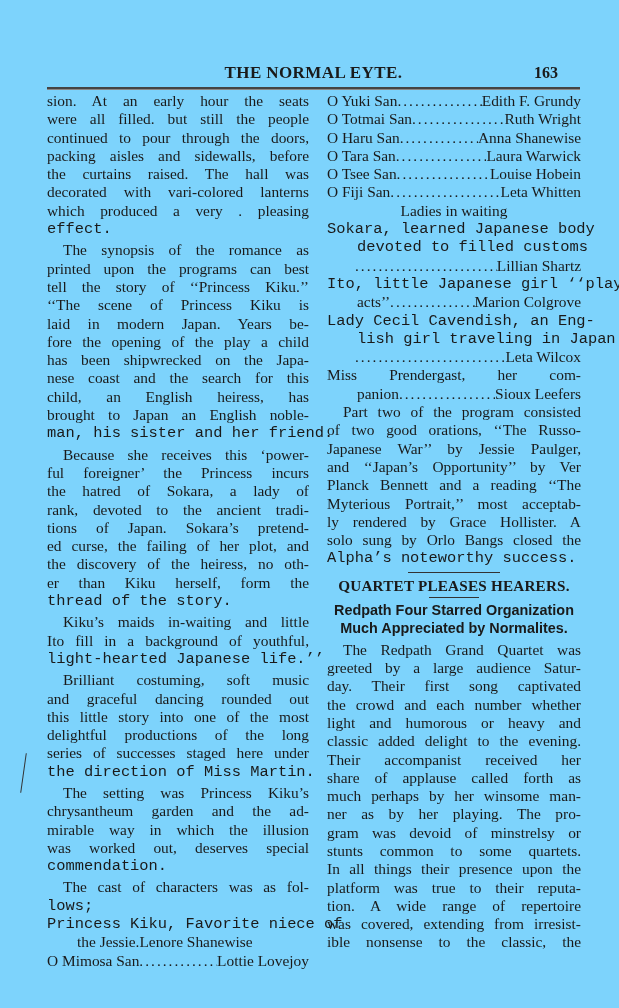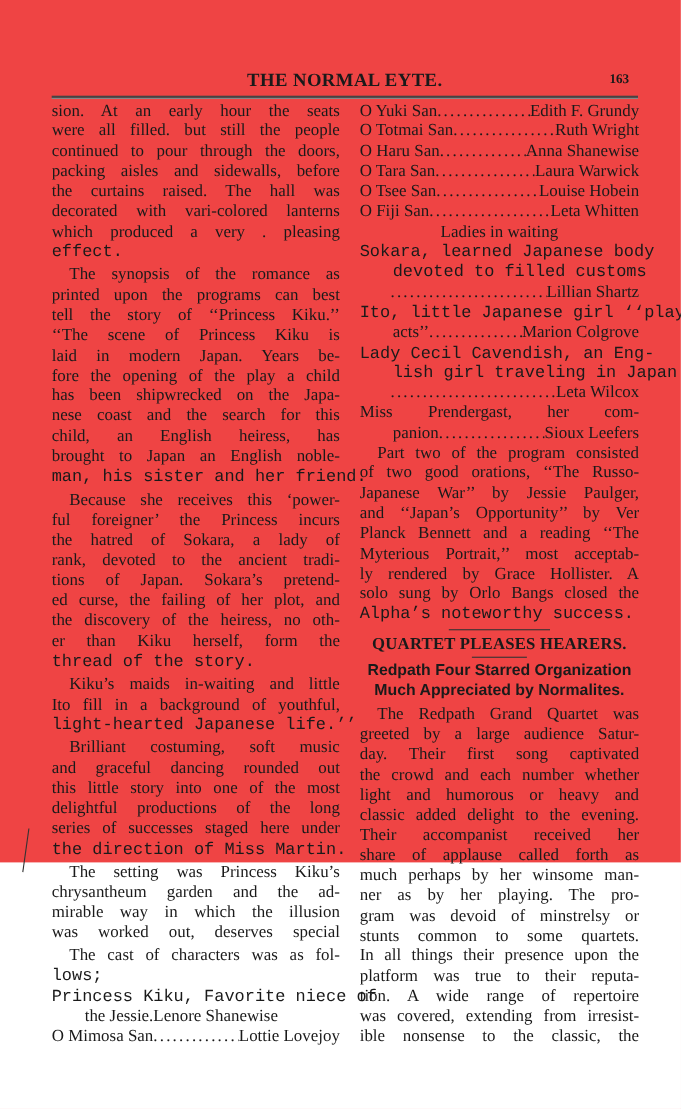--- a/index.html
+++ b/index.html
@@ -1,23 +1,23 @@
 <!DOCTYPE html>
 <html><head>
 <meta charset="utf-8">
 <style>
   html, body { margin:0; padding:0; background:#fff; }
   body { width:619px; height:1008px; position:relative; overflow:hidden;
          font-family:"DejaVu Serif", "Liberation Serif", serif; color:#1a1a1a; }
-  .page { position:absolute; left:0; top:0; width:619px; height:784px; background:#ef4444; }
+  .page { position:absolute; left:0; top:0; width:619px; height:1008px; background:#7dd3fc; }
   .running-head { position:absolute; top:63px; left:47px; width:533px; height:22px; }
   .journal-title { position:absolute; left:0; width:533px; text-align:center;
                    font-family:"Liberation Serif", serif; font-weight:bold; font-size:17px; letter-spacing:0.4px; top:0; }
-  .page-number { position:absolute; right:8px; top:1px; font-family:"Liberation Serif", serif;
-                 font-weight:bold; font-size:12px; }
+  .page-number { position:absolute; right:22px; top:1px; font-family:"Liberation Serif", serif;
+                 font-weight:bold; font-size:16px; }
   .head-rule { position:absolute; top:87px; left:47px; width:533px; height:0;
                border-top:2px solid #444; border-bottom:1px solid #888; }
   .col { position:absolute; top:92px; font-family:"Liberation Serif", serif;
          font-size:15.4px; line-height:18.3px; }
   .col-left { left:47px; width:262px; }
   .col-right { left:327px; width:254px; }
   .line { display:block; white-space:nowrap; text-align:justify; text-align-last:justify; height:18.3px; }
   .line.last { text-align-last:left;font-family:Liberation Mono, monospace; }
   .line.indent { padding-left:16px; }
   .line.indent2 { padding-left:30px; }
@@ -103,20 +103,21 @@
       <span class="line">delightful productions of the long</span>
       <span class="line">series of successes staged here under</span>
       <span class="line last">the direction of Miss Martin.</span>
     </div>
     <div class="gap"></div>
     <div>
       <span class="line indent">The setting was Princess Kiku’s</span>
       <span class="line">chrysantheum garden and the ad-</span>
       <span class="line">mirable way in which the illusion</span>
       <span class="line">was worked out, deserves special</span>
+      <span class="line last">commendation.</span>
     </div>
     <div class="gap"></div>
     <div>
       <span class="line indent">The cast of characters was as fol-</span>
       <span class="line last">lows;</span>
     </div>
     <div>
       <span class="line last">Princess Kiku, Favorite niece of</span>
       <div class="cast indent">
         <span class="role">the Jessie.</span>

